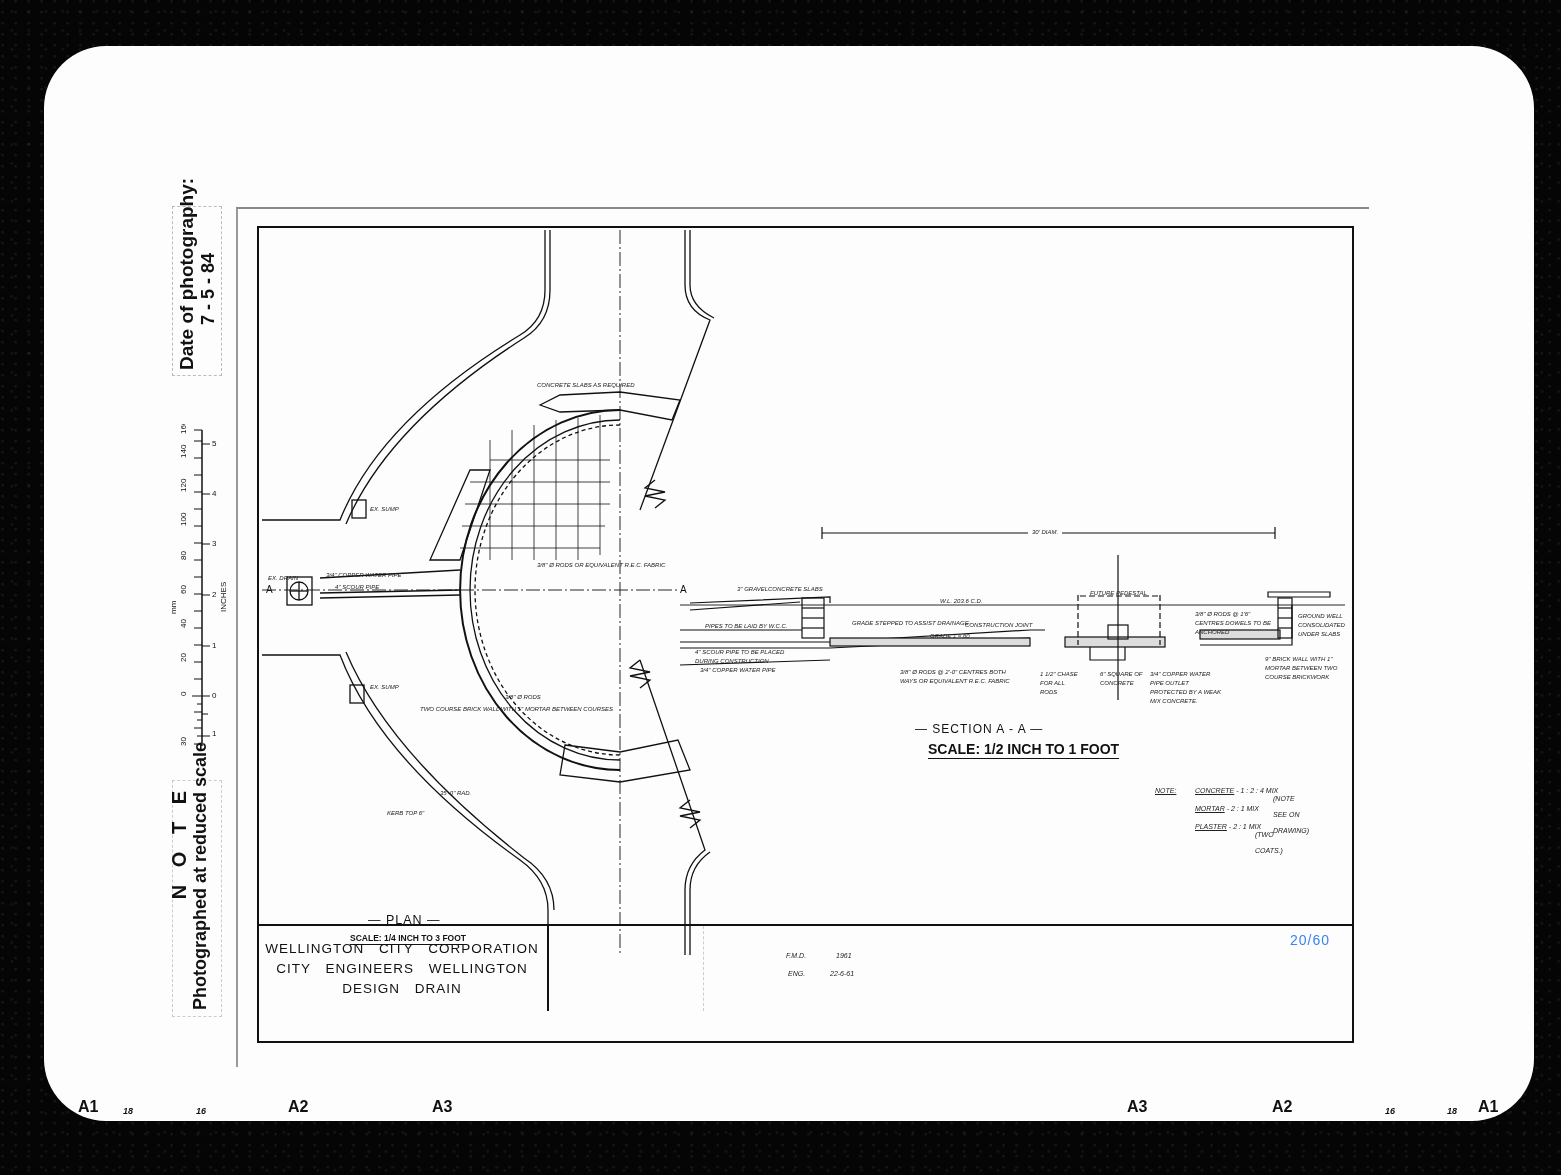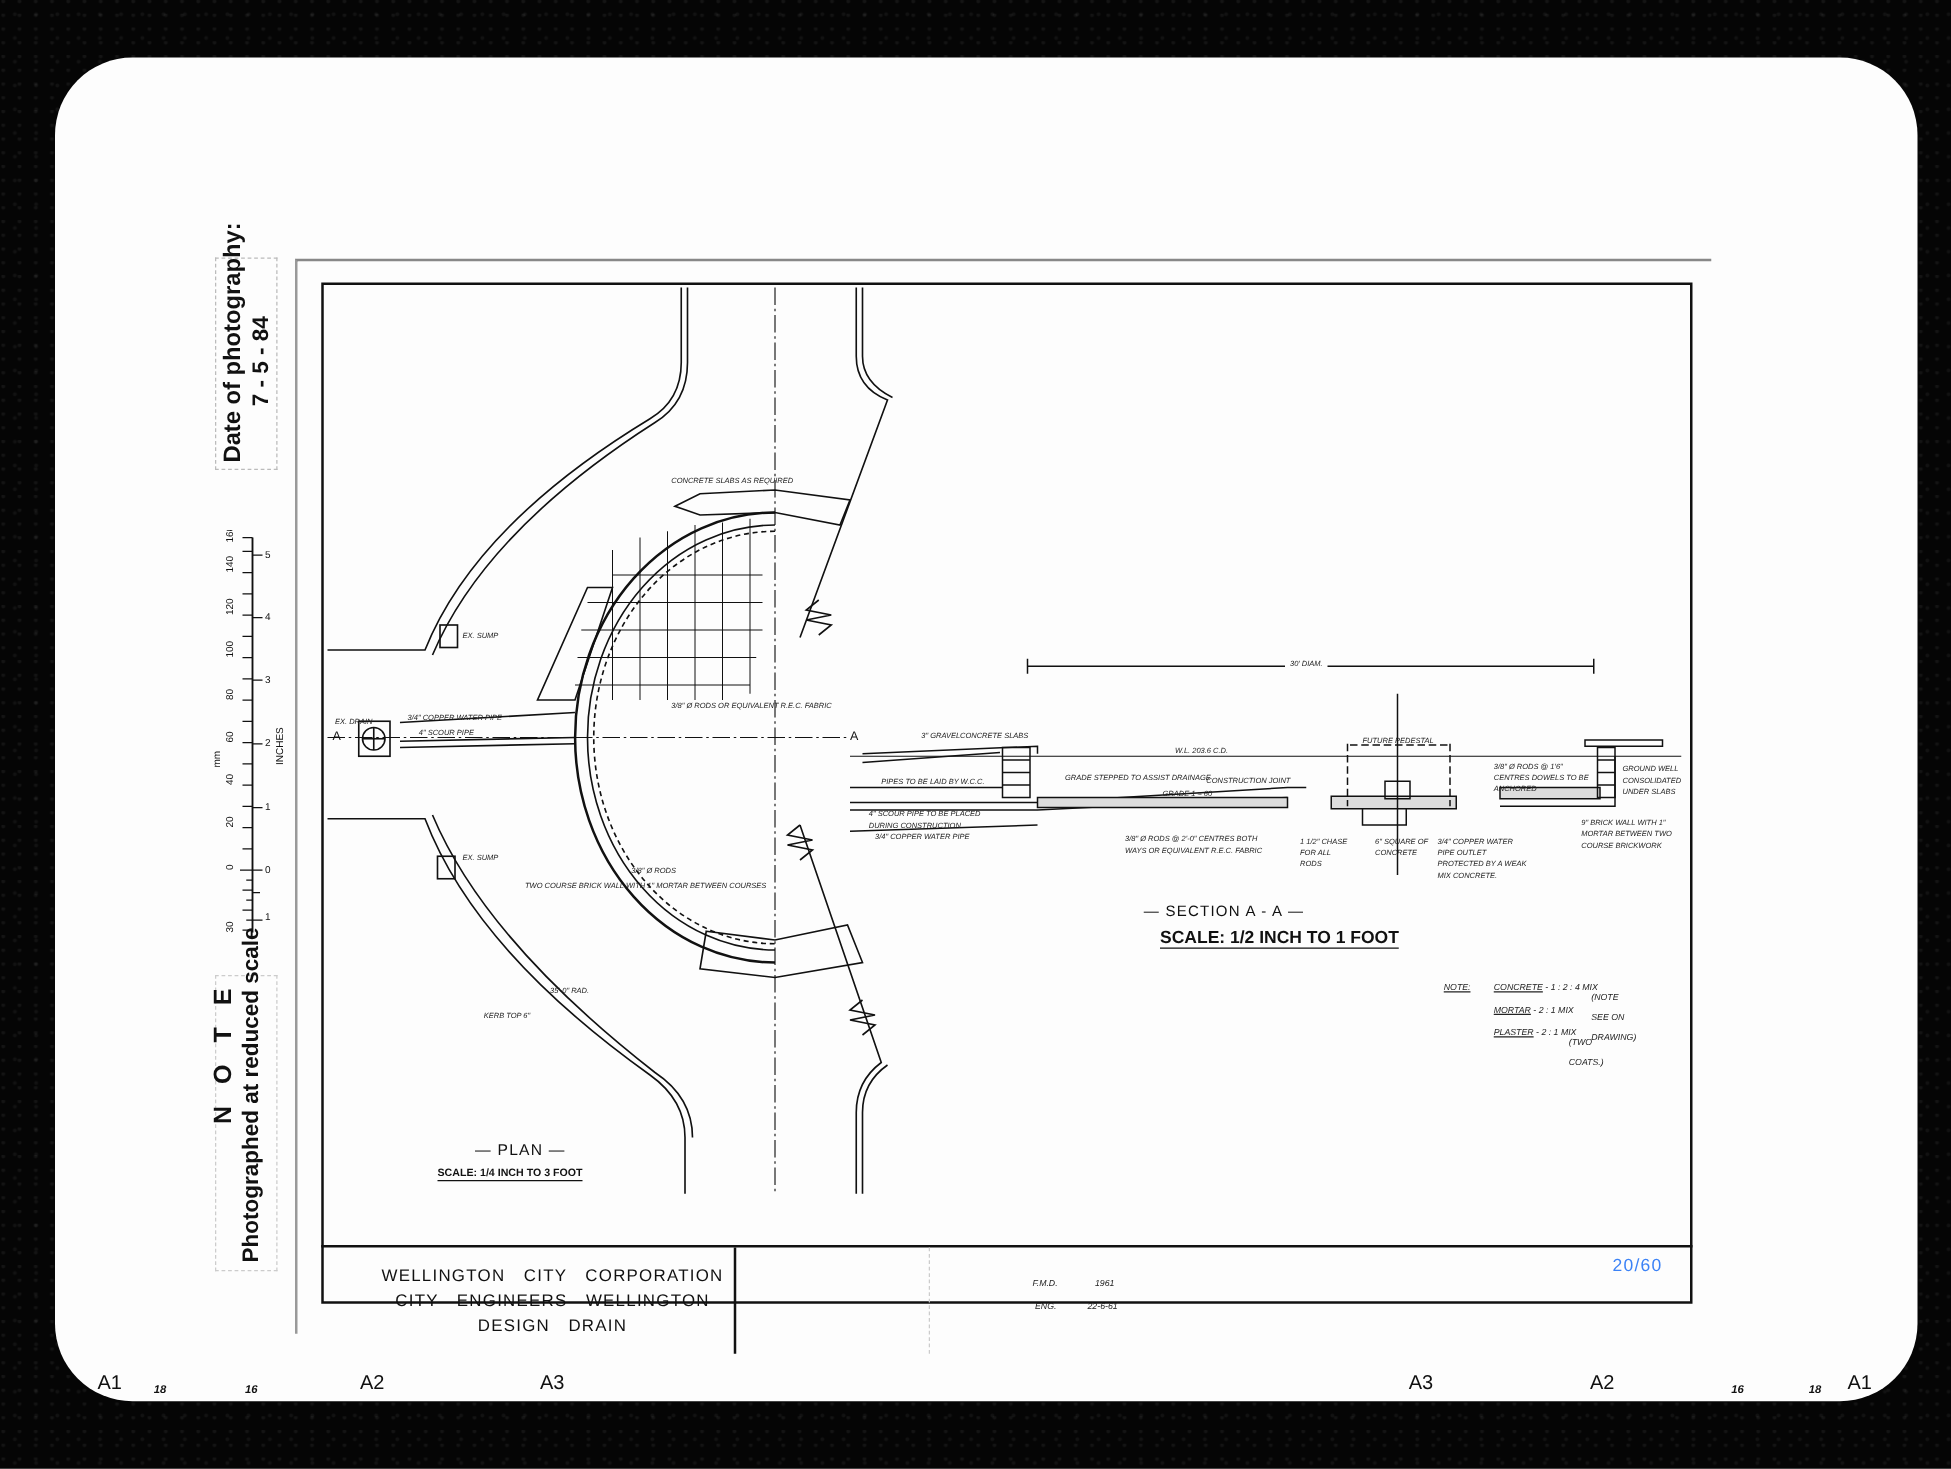--- a/index.html
+++ b/index.html
@@ -35,44 +35,44 @@
   .ruler { position:absolute; left:168px; top:424px; width:70px; height:330px; }
   .drawing-outer {
     position:absolute; left:236px; top:207px; width:1131px; height:858px;
     border-left:2px solid #999; border-top:2px solid #888;
   }
   .drawing-frame {
     position:absolute; left:257px; top:226px; width:1097px; height:817px;
     border:2px solid #111; box-sizing:border-box;
   }
   .title-block {
-    position:absolute; left:257px; top:996px; width:1097px; height:87px;
-    border-top:2px solid #111; box-sizing:border-box; display:flex;padding-left:40px;
+    position:absolute; left:257px; top:924px; width:1097px; height:87px;
+    border-top:2px solid #111; box-sizing:border-box; display:flex;
   }
   .tb-cell { box-sizing:border-box; height:100%; display:flex; flex-direction:column; justify-content:center; align-items:center; }
   .tb-org { width:292px; border-right:2px solid #111; gap:5px; }
   .tb-org div { font-size:13.5px; letter-spacing:1px; color:#111; word-spacing:10px; }
   .tb-title { width:508px; border-right:2px solid #111; gap:4px; }
   .tb-title div { font-size:12.5px; letter-spacing:0.5px; color:#111; border-bottom:1.5px solid #111; padding:0 2px 1px; word-spacing:10px; }
   .tb-blank { width:155px; border-right:1px dashed #ccc; }
   .tb-ref { flex:1; position:relative; }
   .tb-ref .num { position:absolute; right:24px; top:6px; font-size:14px; color:#3b82f6; letter-spacing:1px; }
   .tb-ref .sm { position:absolute; font-size:7px; font-style:italic; color:#222; }
   .svgdraw { position:absolute; left:0; top:0; }
   .label {
     position:absolute; color:#111; white-space:nowrap;
   }
-  .plan-label { left:380px; top:913px; font-size:12.5px; letter-spacing:1px; }
+  .plan-label { left:368px; top:913px; font-size:12.5px; letter-spacing:1px; }
   .plan-scale { left:350px; top:933px; font-size:8.5px; font-weight:bold; border-bottom:1px solid #111; padding-bottom:1px; }
   .sec-label { left:915px; top:722px; font-size:12px; letter-spacing:1px;text-align:center; }
   .sec-scale { left:928px; top:741px; font-size:14px; font-weight:bold; border-bottom:1px solid #111; padding-bottom:1px; }
   .note-lines { position:absolute; left:1155px; top:783px; font-size:7px; font-style:italic; color:#222; line-height:16px; }
   .note-lines span { display:block; }
   .annot { position:absolute; font-size:6px; font-style:italic; color:#222; white-space:nowrap; }
-  .border-marks { position:absolute; font-size:16px; font-weight:normal; color:#111; }
+  .border-marks { position:absolute; font-size:16px; font-weight:bold; color:#111; }
   .border-small { position:absolute; font-size:9px; font-weight:bold; color:#111;font-style:italic; }
 </style>
 </head>
 <body>
 
 <div class="film-noise"></div>
 <div class="sheet"></div>
 
 <div class="date-block"></div>
 <div class="rot date-title">Date of photography:</div>

